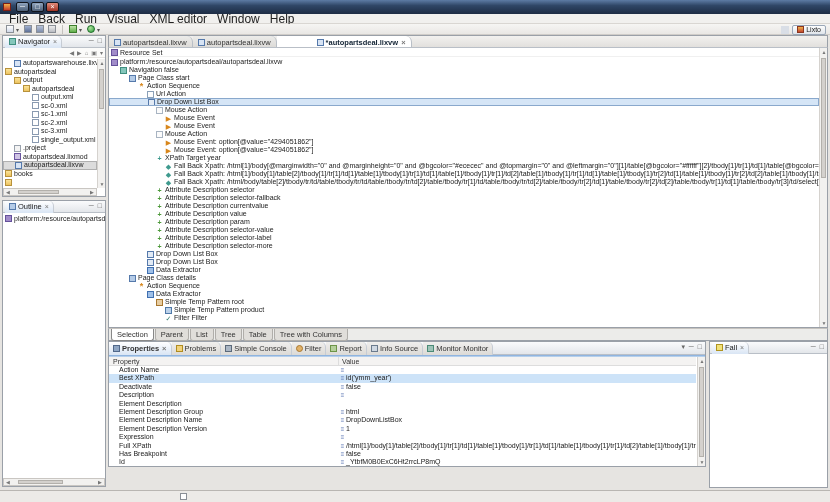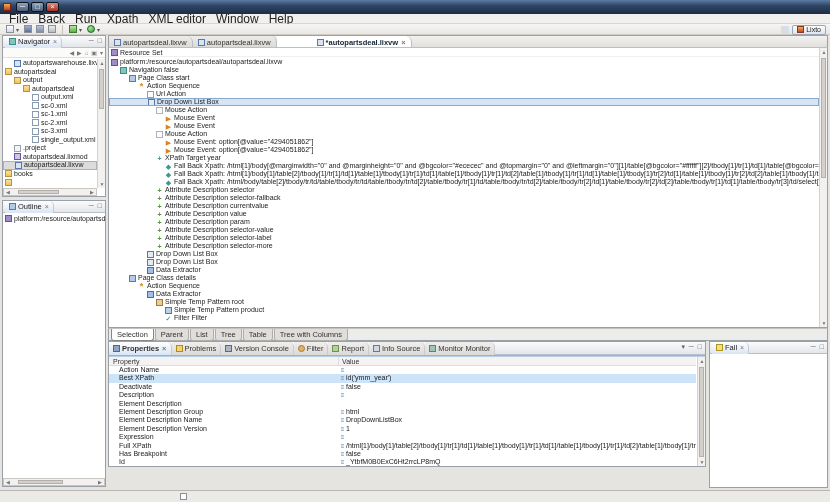--- a/index.html
+++ b/index.html
@@ -142,21 +142,21 @@
   <span class="appico"></span>
   <span class="winbtn">─</span>
   <span class="winbtn">□</span>
   <span class="winbtn close">×</span>
 </div>
 
 <div id="menubar" class="abs">
     <span class="menu-item">File</span>
     <span class="menu-item">Back</span>
     <span class="menu-item">Run</span>
-    <span class="menu-item">Xpath</span>
+    <span class="menu-item">Visual</span>
     <span class="menu-item">XML editor</span>
     <span class="menu-item">Window</span>
     <span class="menu-item">Help</span>
   </div>
 
 <div id="toolbar" class="abs">
   <span class="tbico new"></span>
     <span class="ddarrow">▾</span>
   <span class="tbico save"></span>
   <span class="tbico saveall"></span>
@@ -464,21 +464,21 @@
         <span class="vico properties-icon"></span>
         <span>Properties</span>
         <span class="x">×</span>
       </div>
       <div class="btab">
         <span class="vico problems-icon"></span>
         <span>Problems</span>
       </div>
       <div class="btab">
         <span class="vico browser-console-icon"></span>
-        <span>Version Console</span>
+        <span>Simple Console</span>
       </div>
       <div class="btab">
         <span class="vico cookies-icon"></span>
         <span>Filter</span>
       </div>
       <div class="btab">
         <span class="vico report-icon"></span>
         <span>Report</span>
       </div>
       <div class="btab">

